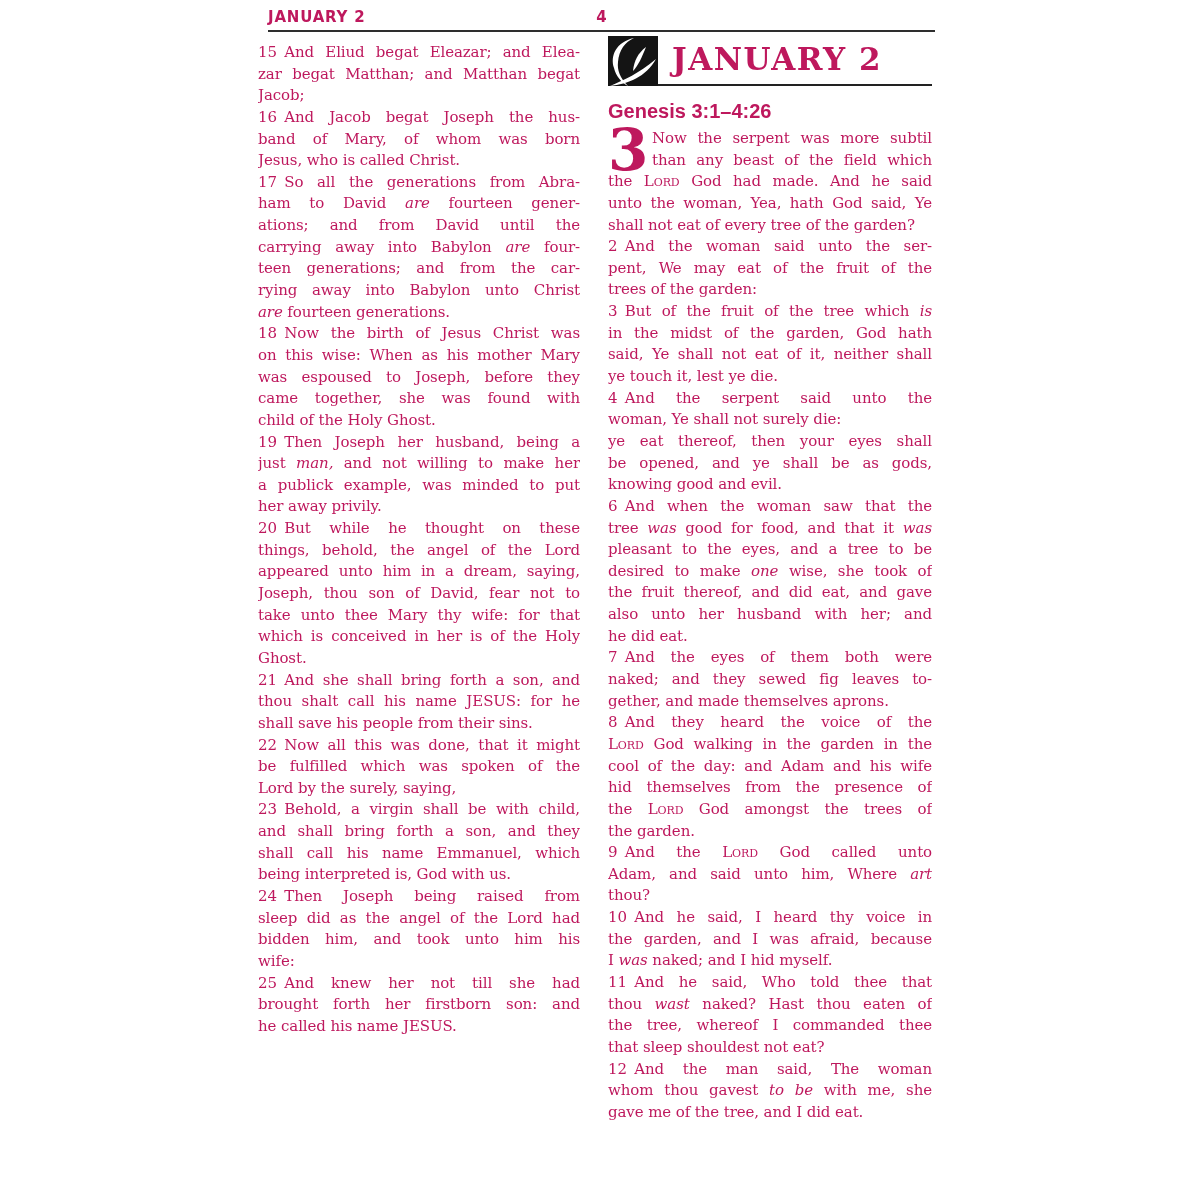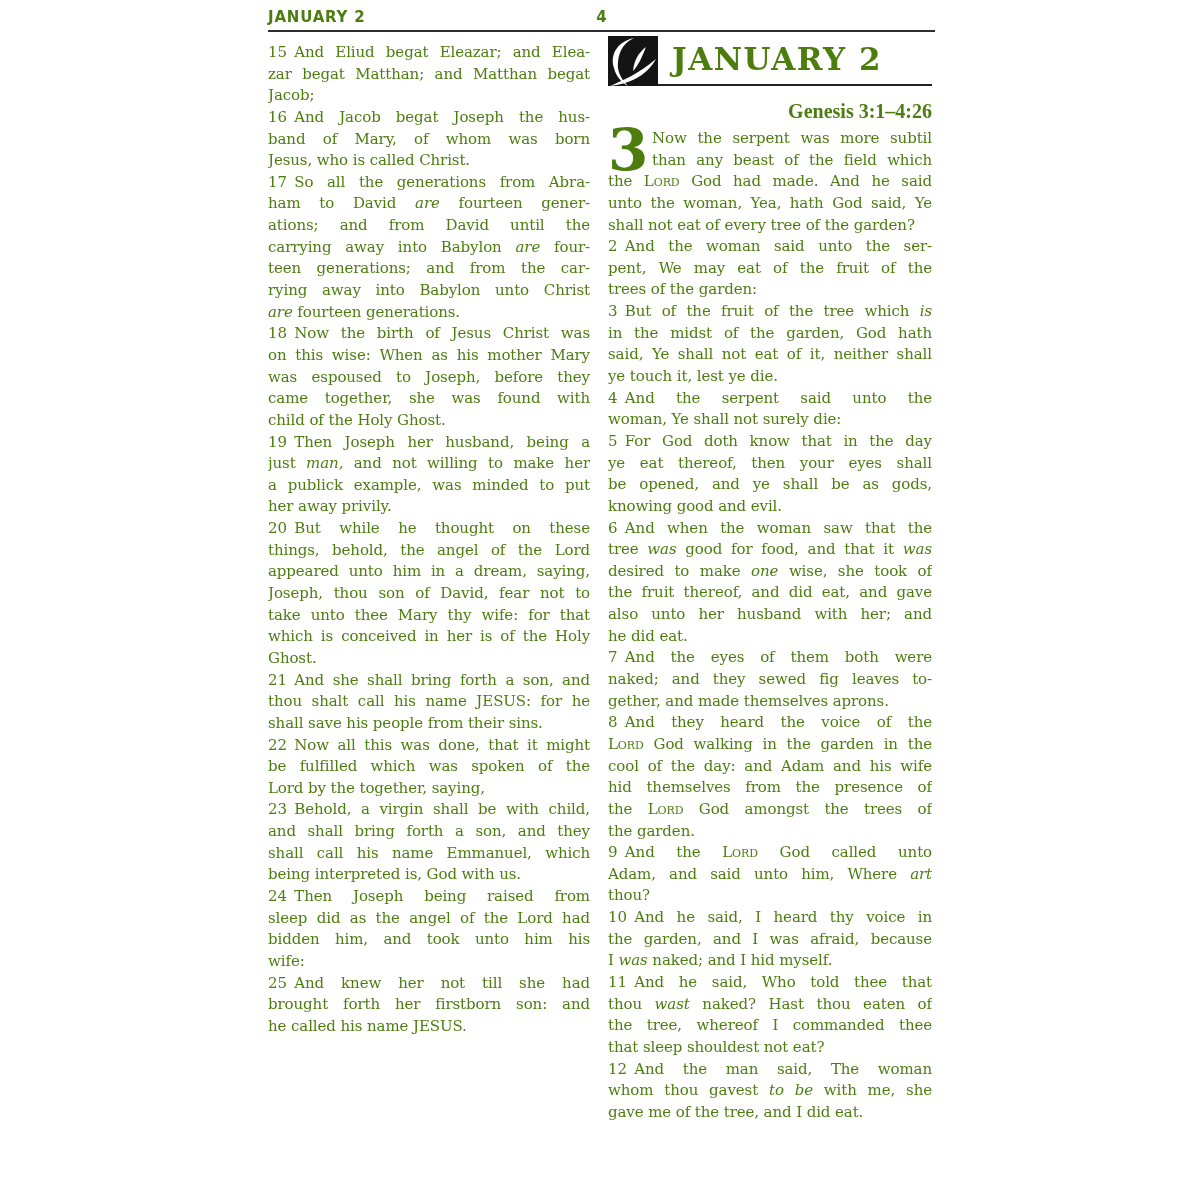--- a/index.html
+++ b/index.html
@@ -1,30 +1,30 @@
 <!DOCTYPE html>
 <html><head>
 <meta charset="utf-8">
 <style>
   html,body{margin:0;padding:0;background:#ffffff;}
   .page{
     position:relative;width:1200px;height:1200px;background:#ffffff;
-    font-family:"DejaVu Serif", serif;color:#4d7c0f;overflow:hidden;
+    font-family:"DejaVu Serif", serif;color:#be185d;overflow:hidden;
   }
   
   .running-head{
     position:absolute;left:268px;top:8px;width:667px;height:22px;
     font-family:"DejaVu Sans", sans-serif;font-weight:bold;font-size:15px;
   }
   .rh-left{position:absolute;left:0;top:0;letter-spacing:0.8px;}
   .rh-page{position:absolute;left:0;right:0;top:0;text-align:center;}
   .head-rule{position:absolute;left:268px;top:30px;width:667px;height:2px;background:#2e2e2e;}
 
   
-  .col-left{position:absolute;left:268px;top:42px;width:322px;}
+  .col-left{position:absolute;left:258px;top:42px;width:322px;}
   .col-right{position:absolute;left:608px;top:36px;width:324px;}
 
   
   .line{
     font-size:15px;line-height:21.65px;height:21.65px;overflow:hidden;
     text-align:justify;text-align-last:justify;letter-spacing:-0.1px;
   }
   .line.last{text-align-last:left;}
   .line.indent{padding-left:44px;}
   .line i{font-style:italic;}
@@ -32,22 +32,22 @@
 
   
   .band{position:relative;height:48px;border-bottom:2px solid #222222;}
   .band-icon{position:absolute;left:0;top:0;width:50px;height:50px;display:block;}
   .band-title{
     position:absolute;left:64px;top:5px;
     font-family:"DejaVu Serif", serif;font-weight:bold;
     font-size:31px;letter-spacing:1.5px;white-space:nowrap;
   }
   .reference{
-    margin-top:14px;height:24px;text-align:right;
-    font-family:Liberation Serif, serif;font-weight:bold;font-size:20px;
+    margin-top:14px;height:24px;text-align:left;
+    font-family:Liberation Sans, sans-serif;font-weight:bold;font-size:20px;
   }
   .body-right{position:relative;margin-top:4px;}
   .dropcap{
     position:absolute;left:0;top:-2px;width:40px;
     font-family:"DejaVu Serif", serif;font-weight:bold;
     font-size:58px;line-height:48px;
   }
 </style>
 </head>
 <body>
@@ -88,21 +88,21 @@
       <div class="line">appeared unto him in a dream, saying,</div>
       <div class="line">Joseph, thou son of David, fear not to</div>
       <div class="line">take unto thee Mary thy wife: for that</div>
       <div class="line">which is conceived in her is of the Holy</div>
       <div class="line last">Ghost.</div>
       <div class="line">21 And she shall bring forth a son, and</div>
       <div class="line">thou shalt call his name JESUS: for he</div>
       <div class="line last">shall save his people from their sins.</div>
       <div class="line">22 Now all this was done, that it might</div>
       <div class="line">be fulfilled which was spoken of the</div>
-      <div class="line last">Lord by the together, saying,</div>
+      <div class="line last">Lord by the surely, saying,</div>
       <div class="line">23 Behold, a virgin shall be with child,</div>
       <div class="line">and shall bring forth a son, and they</div>
       <div class="line">shall call his name Emmanuel, which</div>
       <div class="line last">being interpreted is, God with us.</div>
       <div class="line">24 Then Joseph being raised from</div>
       <div class="line">sleep did as the angel of the Lord had</div>
       <div class="line">bidden him, and took unto him his</div>
       <div class="line last">wife:</div>
       <div class="line">25 And knew her not till she had</div>
       <div class="line">brought forth her firstborn son: and</div>
@@ -129,26 +129,26 @@
         <div class="line last">shall not eat of every tree of the garden?</div>
         <div class="line">2 And the woman said unto the ser-</div>
         <div class="line">pent, We may eat of the fruit of the</div>
         <div class="line last">trees of the garden:</div>
         <div class="line">3 But of the fruit of the tree which <i>is</i></div>
         <div class="line">in the midst of the garden, God hath</div>
         <div class="line">said, Ye shall not eat of it, neither shall</div>
         <div class="line last">ye touch it, lest ye die.</div>
         <div class="line">4 And the serpent said unto the</div>
         <div class="line last">woman, Ye shall not surely die:</div>
-        <div class="line">5 For God doth know that in the day</div>
         <div class="line">ye eat thereof, then your eyes shall</div>
         <div class="line">be opened, and ye shall be as gods,</div>
         <div class="line last">knowing good and evil.</div>
         <div class="line">6 And when the woman saw that the</div>
         <div class="line">tree <i>was</i> good for food, and that it <i>was</i></div>
+        <div class="line">pleasant to the eyes, and a tree to be</div>
         <div class="line">desired to make <i>one</i> wise, she took of</div>
         <div class="line">the fruit thereof, and did eat, and gave</div>
         <div class="line">also unto her husband with her; and</div>
         <div class="line last">he did eat.</div>
         <div class="line">7 And the eyes of them both were</div>
         <div class="line">naked; and they sewed fig leaves to-</div>
         <div class="line last">gether, and made themselves aprons.</div>
         <div class="line">8 And they heard the voice of the</div>
         <div class="line"><span class="sc">Lord</span> God walking in the garden in the</div>
         <div class="line">cool of the day: and Adam and his wife</div>

